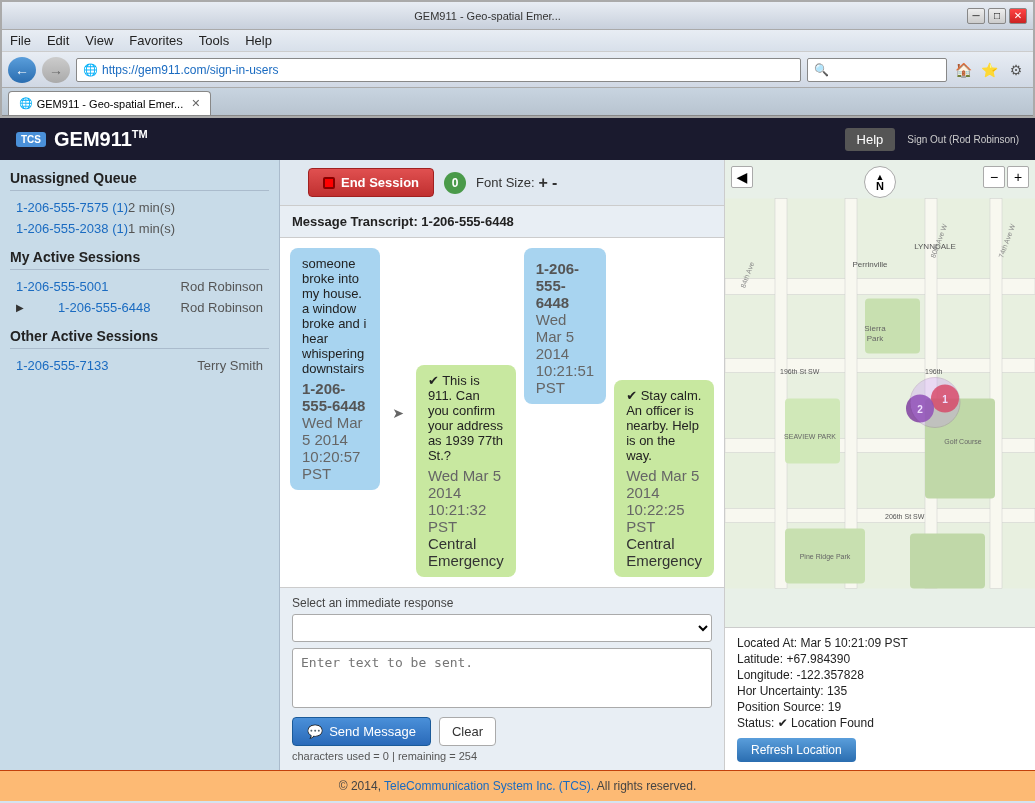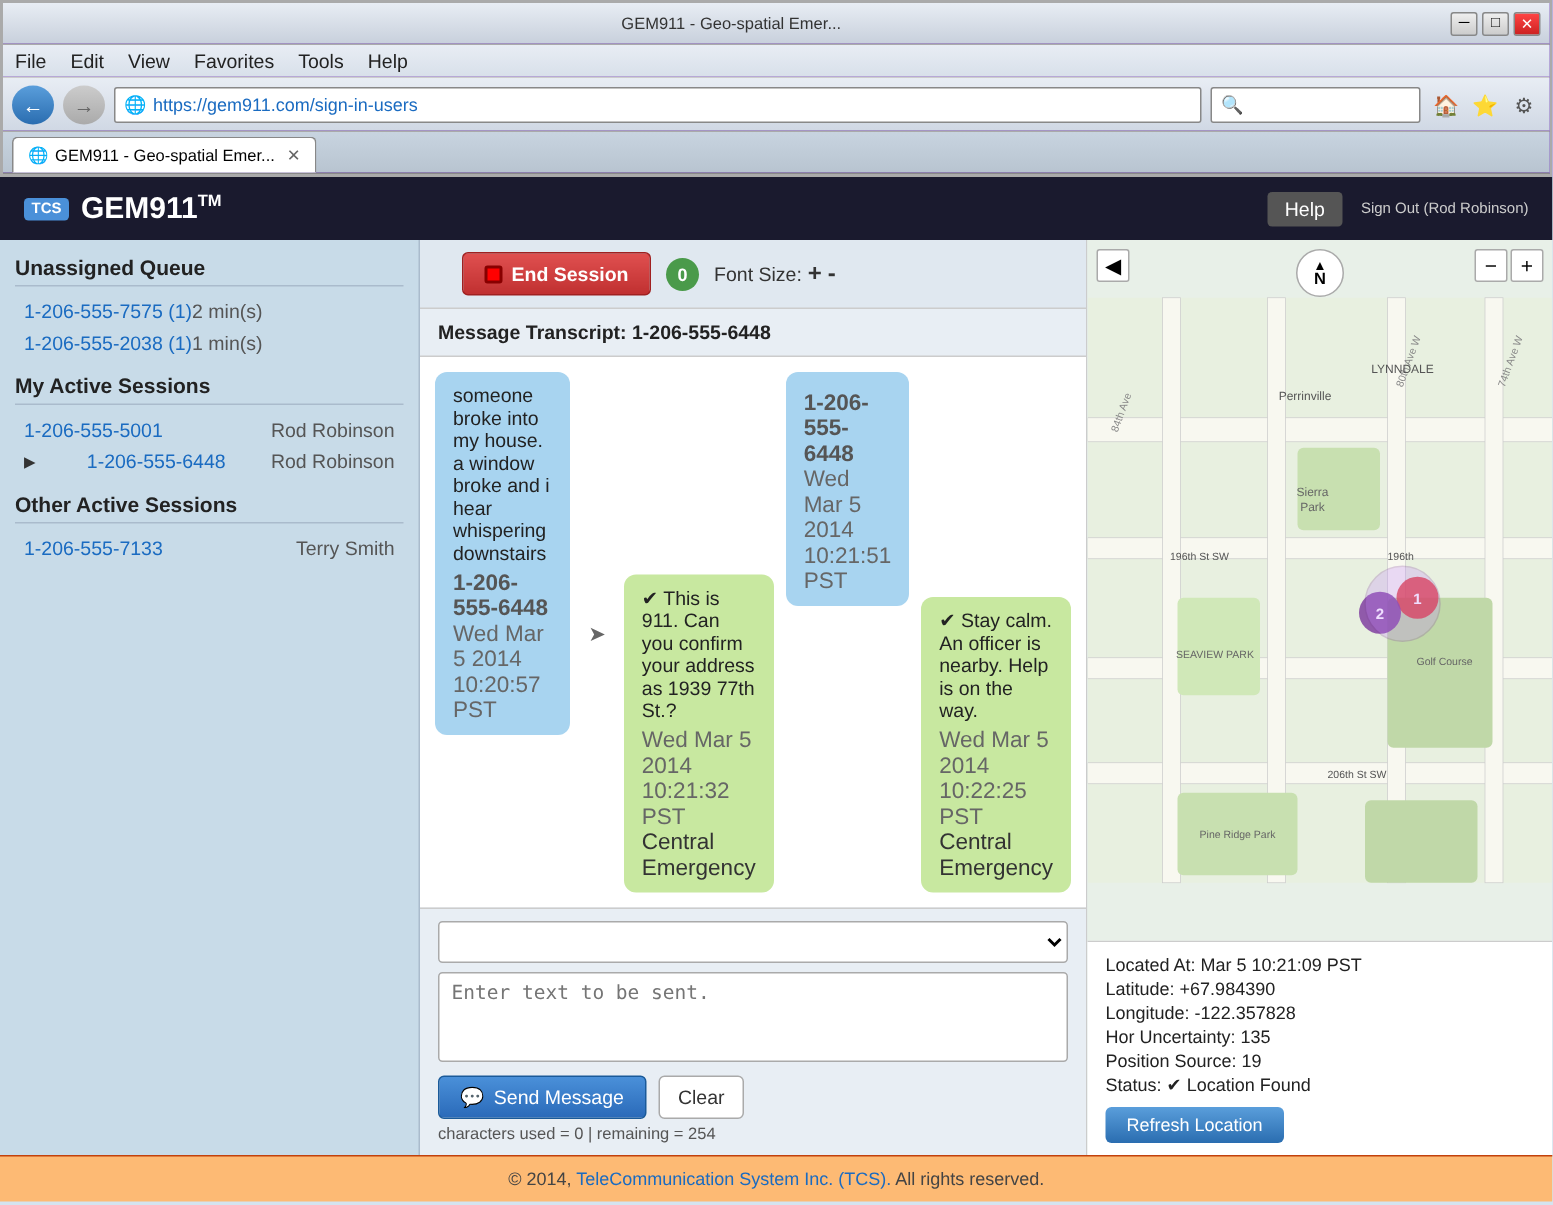--- a/index.html
+++ b/index.html
@@ -252,20 +252,21 @@
         <div class="message-bubble agent">
           <div class="message-text">✔  Stay calm. An officer is nearby. Help is on the way.</div>
           <div class="message-meta">
             <span class="timestamp">Wed Mar 5 2014 10:22:25 PST</span>
             <span class="agent-name">Central Emergency</span>
           </div>
         </div>
       </div>
 
       <div class="chat-response-area">
+        <div class="chat-response-label">Select an immediate response</div>
         <select class="chat-response-select">
           <option value=""></option>
         </select>
         <textarea class="chat-text-input" placeholder="Enter text to be sent." style=""></textarea>
         <div class="chat-actions">
           <button class="send-btn">
             <span>💬</span>
             <span>Send Message</span>
           </button>
           <button class="clear-btn">Clear</button>

